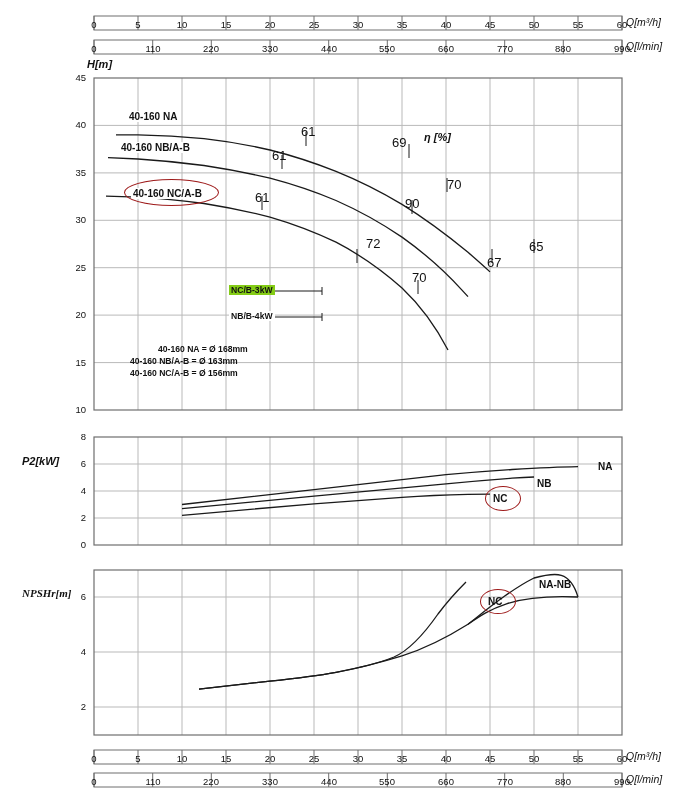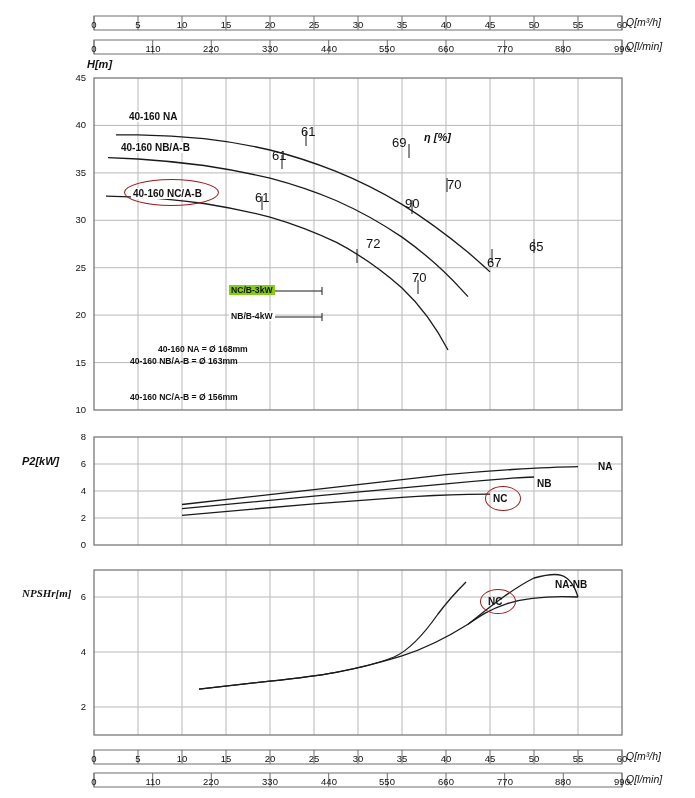--- a/index.html
+++ b/index.html
@@ -272,24 +272,24 @@
   <div class="efflabel" style="left:366px;top:236px;">72</div>
   <div class="efflabel" style="left:412px;top:270px;">70</div>
   <div class="efflabel" style="left:487px;top:255px;">67</div>
   <div class="efflabel" style="left:529px;top:239px;">65</div>
 
   <div class="motorlabel" style="left:229px;top:285px;background:#84cc16;padding:0 2px;">NC/B-3kW</div>
   <div class="motorlabel" style="left:229px;top:311px;background:#fff;padding:0 2px;">NB/B-4kW</div>
 
   <div class="notes" style="left:130px;top:344px;margin-left:28px;">40-160 NA = Ø 168mm</div>
   <div class="notes" style="left:130px;top:356px;">40-160 NB/A-B = Ø 163mm</div>
-  <div class="notes" style="left:130px;top:368px;margin-top:24px;">40-160 NC/A-B = Ø 156mm</div>
+  <div class="notes" style="left:130px;top:368px;">40-160 NC/A-B = Ø 156mm</div>
 
   <div class="curvelabel" style="left:583px;top:461px;padding-left:15px;">NA</div>
   <div class="curvelabel" style="left:537px;top:478px;">NB</div>
   <div class="curvelabel" style="left:493px;top:493px;">NC</div>
   <div class="ellipse" style="left:485px;top:486px;width:34px;height:23px;"></div>
 
-  <div class="curvelabel" style="left:555px;top:579px;">NA-NB</div>
+  <div class="curvelabel" style="left:539px;top:579px;">NA-NB</div>
   <div class="curvelabel" style="left:488px;top:596px;">NC</div>
   <div class="ellipse" style="left:480px;top:589px;width:34px;height:23px;"></div>
 
 </div>
 
 </body></html>

